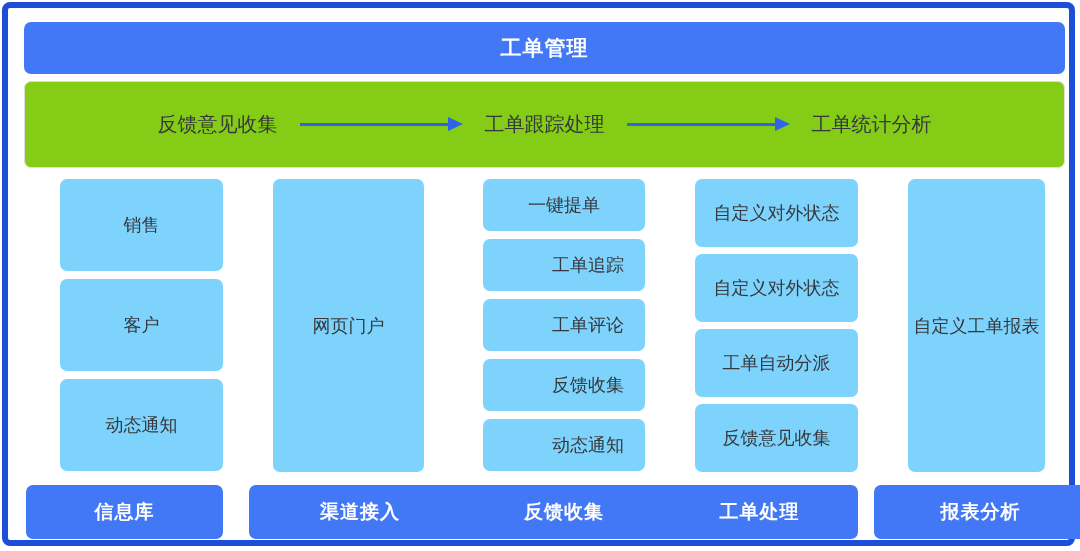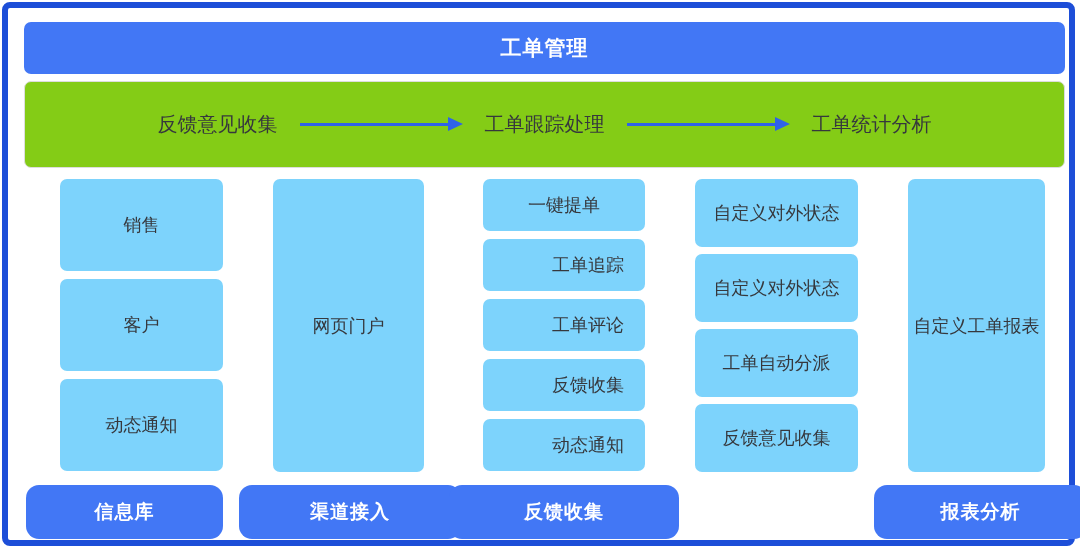--- a/index.html
+++ b/index.html
@@ -155,33 +155,33 @@
     left: 18px;
     top: 477px;
     width: 1041px;
     height: 54px;
   }
   .btn {
     position: absolute;
     top: 0;
     height: 54px;
     background: #4277f5;
-    border-radius: 13px;
+    border-radius: 7px;
     display: flex;
     align-items: center;
     justify-content: center;
     color: #ffffff;
     font-size: 19px;
     font-weight: bold;
     letter-spacing: 1px;
     box-sizing: border-box;
     white-space: nowrap;
   }
   .btn-1 { left: 0px;   width: 197px; }
-  .btn-2 { left: 213px; width: 222px; }
+  .btn-2 { left: 223px; width: 222px; }
   .btn-3 { left: 423px; width: 230px; }
   .btn-4 { left: 635px; width: 197px; }
   .btn-5 { left: 848px; width: 213px; }
 </style>
 </head>
 <body>
 
 <div class="frame">
 
   <div class="header-bar">
@@ -234,16 +234,17 @@
     <div class="col col-5">
       <div class="tile">自定义工单报表</div>
     </div>
 
   </div>
 
   <div class="bottom-row">
     <div class="btn btn-1">信息库</div>
     <div class="btn btn-2">渠道接入</div>
     <div class="btn btn-3">反馈收集</div>
+    <div class="btn btn-4">工单处理</div>
     <div class="btn btn-5">报表分析</div>
   </div>
 
 </div>
 
 </body></html>

